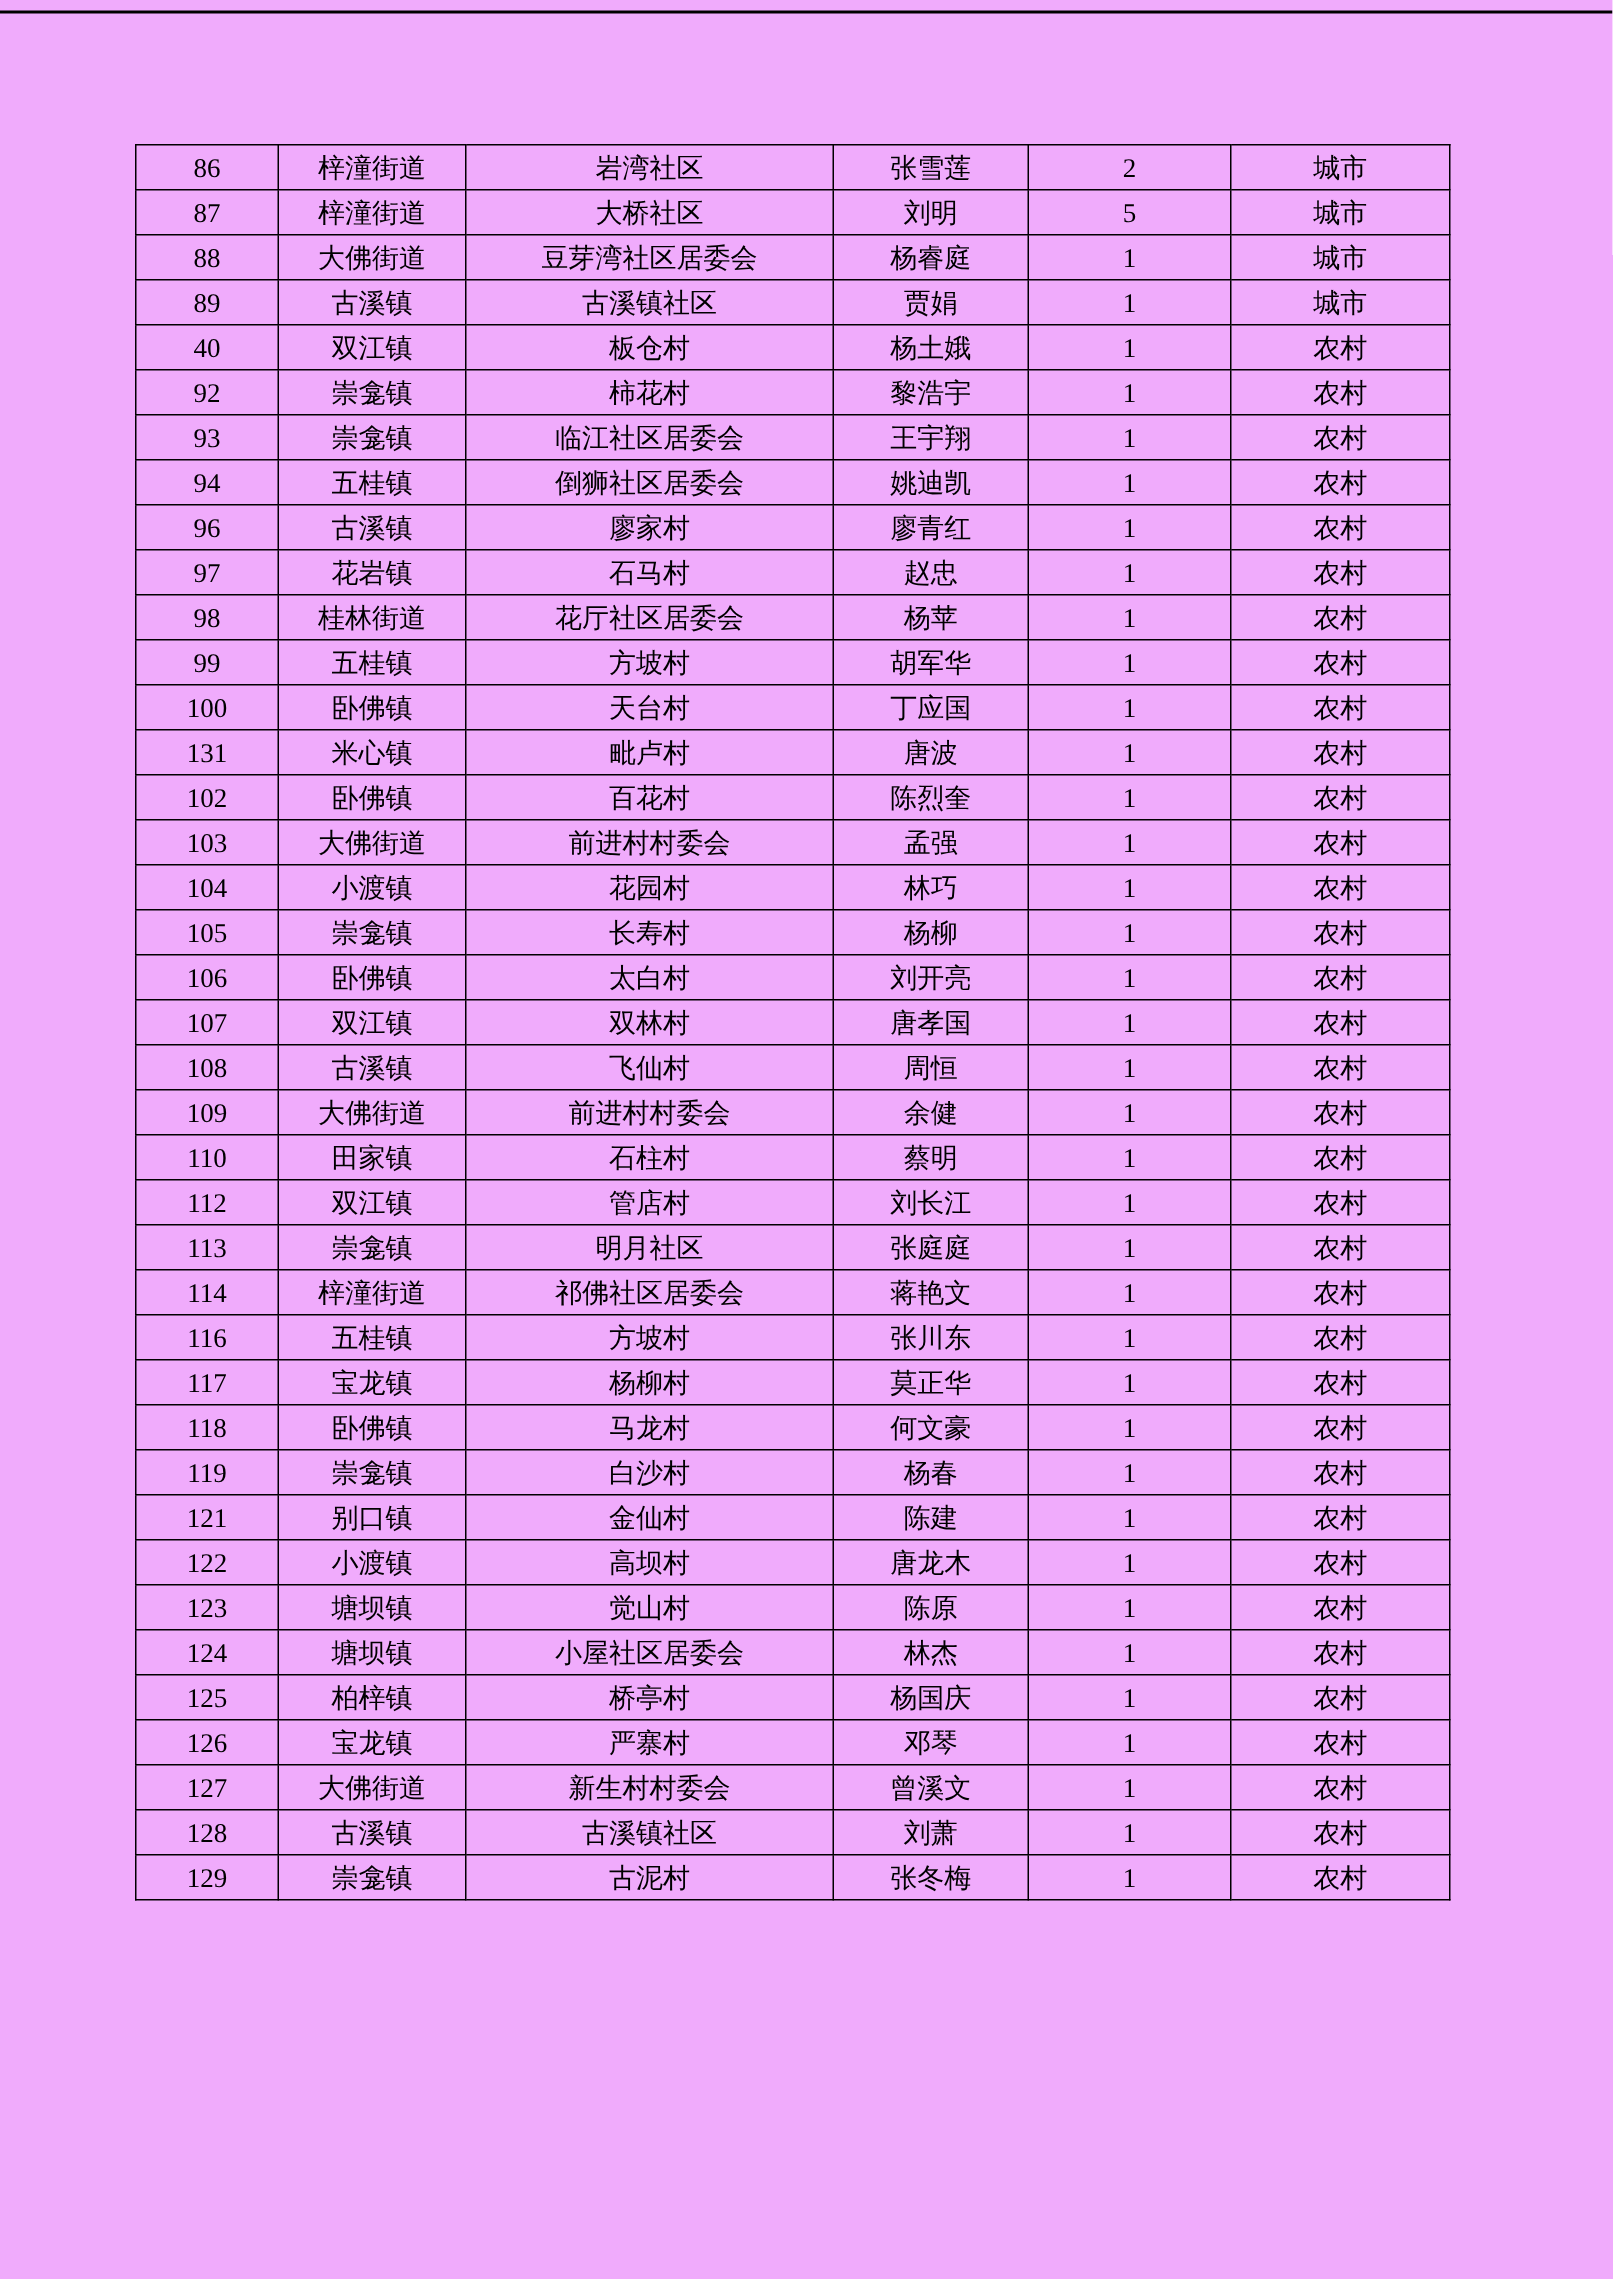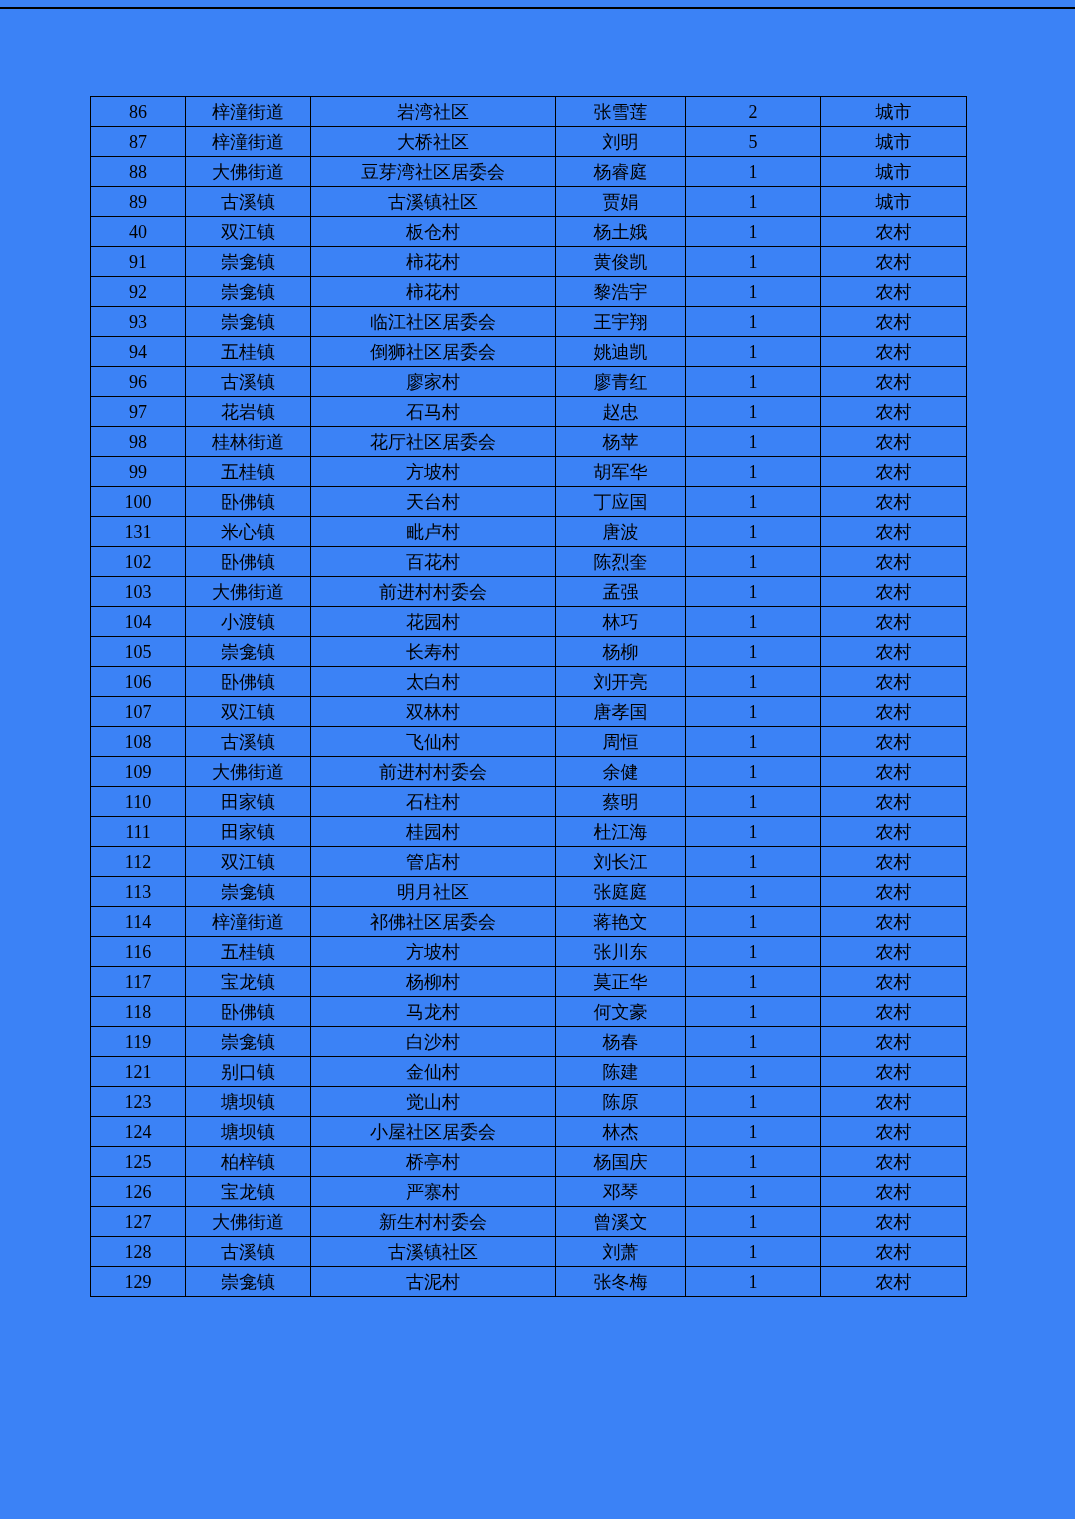--- a/index.html
+++ b/index.html
@@ -12,21 +12,21 @@
     height: 1519px;
     position: relative;
     font-family: "Liberation Serif", "DejaVu Serif", serif;
     color: #000000;
   }
   .page {
     position: absolute;
     top: 0; left: 0;
     width: 1075px;
     height: 1519px;
-    background: #3b82f6;
+    background: #f0abfc;
   }
   .page-top-rule {
     position: absolute;
     top: 7px;
     left: 0;
     width: 1075px;
     height: 0;
     border-top: 2px solid #000000;
   }
   table.roster {
@@ -105,28 +105,20 @@
         </tr>
         <tr>
           <td>40</td>
           <td>双江镇</td>
           <td>板仓村</td>
           <td>杨土娥</td>
           <td>1</td>
           <td>农村</td>
         </tr>
         <tr>
-          <td>91</td>
-          <td>崇龛镇</td>
-          <td>柿花村</td>
-          <td>黄俊凯</td>
-          <td>1</td>
-          <td>农村</td>
-        </tr>
-        <tr>
           <td>92</td>
           <td>崇龛镇</td>
           <td>柿花村</td>
           <td>黎浩宇</td>
           <td>1</td>
           <td>农村</td>
         </tr>
         <tr>
           <td>93</td>
           <td>崇龛镇</td>
@@ -257,28 +249,20 @@
         </tr>
         <tr>
           <td>110</td>
           <td>田家镇</td>
           <td>石柱村</td>
           <td>蔡明</td>
           <td>1</td>
           <td>农村</td>
         </tr>
         <tr>
-          <td>111</td>
-          <td>田家镇</td>
-          <td>桂园村</td>
-          <td>杜江海</td>
-          <td>1</td>
-          <td>农村</td>
-        </tr>
-        <tr>
           <td>112</td>
           <td>双江镇</td>
           <td>管店村</td>
           <td>刘长江</td>
           <td>1</td>
           <td>农村</td>
         </tr>
         <tr>
           <td>113</td>
           <td>崇龛镇</td>
@@ -325,20 +309,28 @@
           <td>白沙村</td>
           <td>杨春</td>
           <td>1</td>
           <td>农村</td>
         </tr>
         <tr>
           <td>121</td>
           <td>别口镇</td>
           <td>金仙村</td>
           <td>陈建</td>
+          <td>1</td>
+          <td>农村</td>
+        </tr>
+        <tr>
+          <td>122</td>
+          <td>小渡镇</td>
+          <td>高坝村</td>
+          <td>唐龙木</td>
           <td>1</td>
           <td>农村</td>
         </tr>
         <tr>
           <td>123</td>
           <td>塘坝镇</td>
           <td>觉山村</td>
           <td>陈原</td>
           <td>1</td>
           <td>农村</td>

